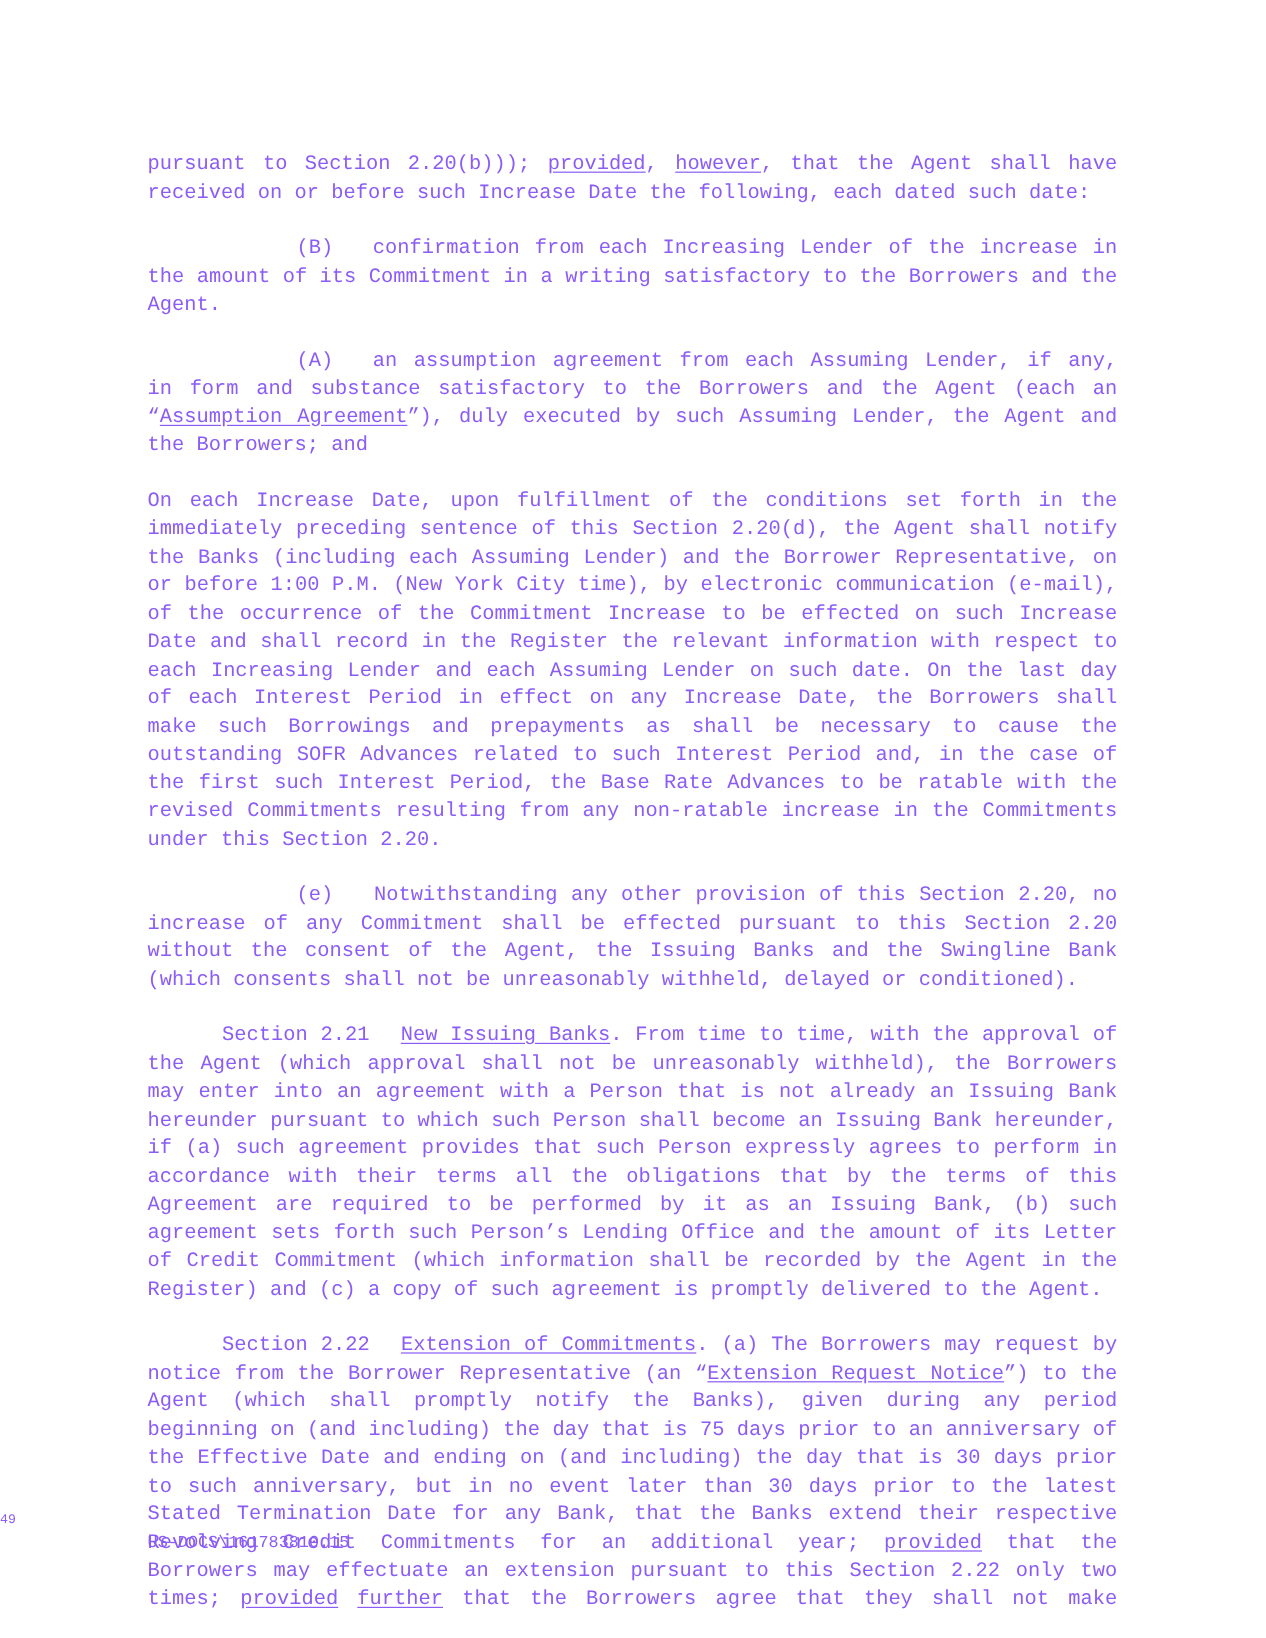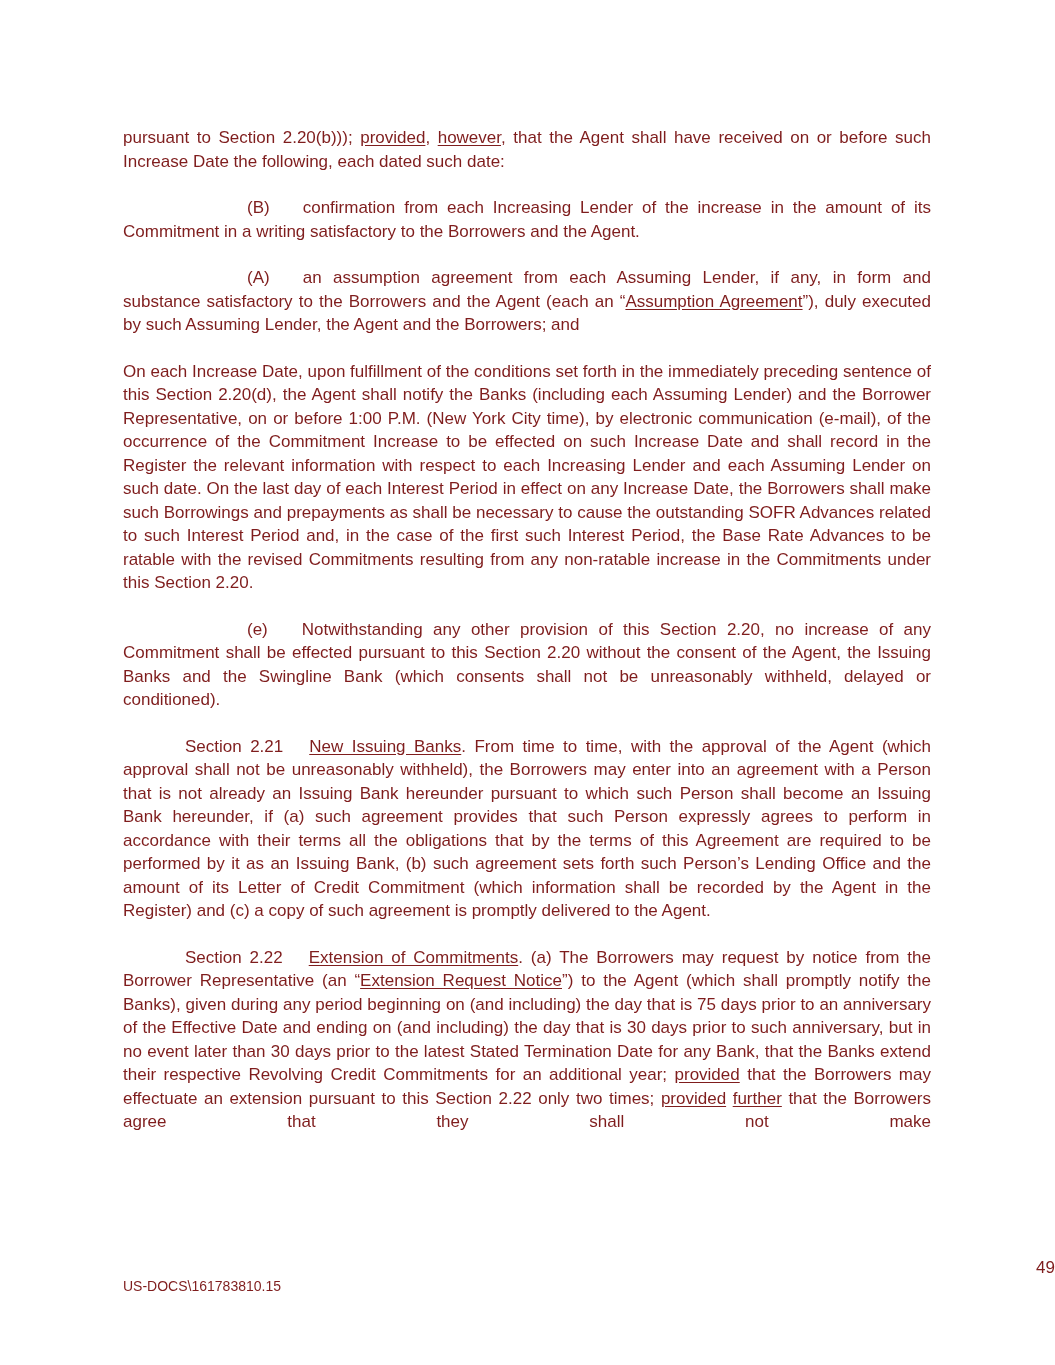--- a/index.html
+++ b/index.html
@@ -3,22 +3,22 @@
 <meta charset="utf-8">
 <style>
   * { margin: 0; padding: 0; box-sizing: border-box; }
   html, body { background: #ffffff; }
   .page {
     position: relative;
     width: 1055px;
     height: 1365px;
     margin: 0 auto;
     background: #ffffff;
-    color: #7f1d1d;
-    font-family: Liberation Sans, sans-serif;
+    color: #8b5cf6;
+    font-family: Liberation Mono, monospace;
     font-size: 17px;
     line-height: 23.5px;
   }
   .body-text {
     position: absolute;
     left: 123px;
     top: 126px;
     width: 808px;
     text-align: justify;
   }
@@ -29,22 +29,22 @@
   .cont { text-align-last: justify; }
   .u { text-decoration: underline; text-underline-offset: 2px; }
   .tab { display: inline-block; height: 1px; }
   .w26 { width: 26px; }
   .w33 { width: 33px; }
   .w34 { width: 34px; }
   .page-number {
     position: absolute;
     left: 0; right: 0;
     top: 1256px;
-    text-align: right;
-    font-size: 17px;
+    text-align: left;
+    font-size: 11px;
   }
   .doc-id {
     position: absolute;
     left: 123px;
     top: 1275px;
     font-size: 14px;
   }
 </style>
 </head>
 <body>

